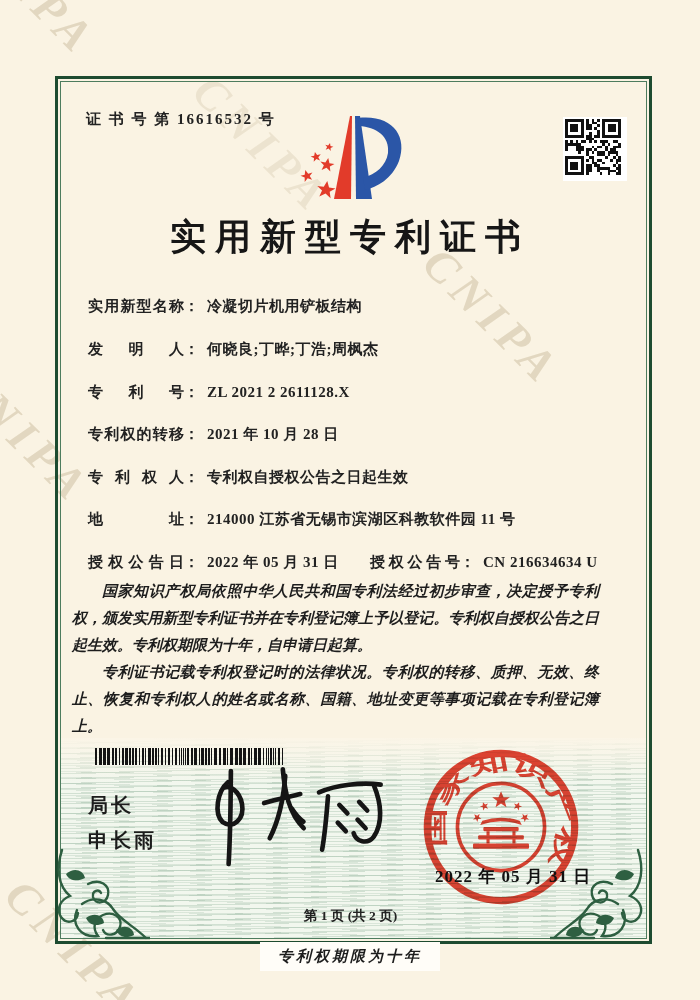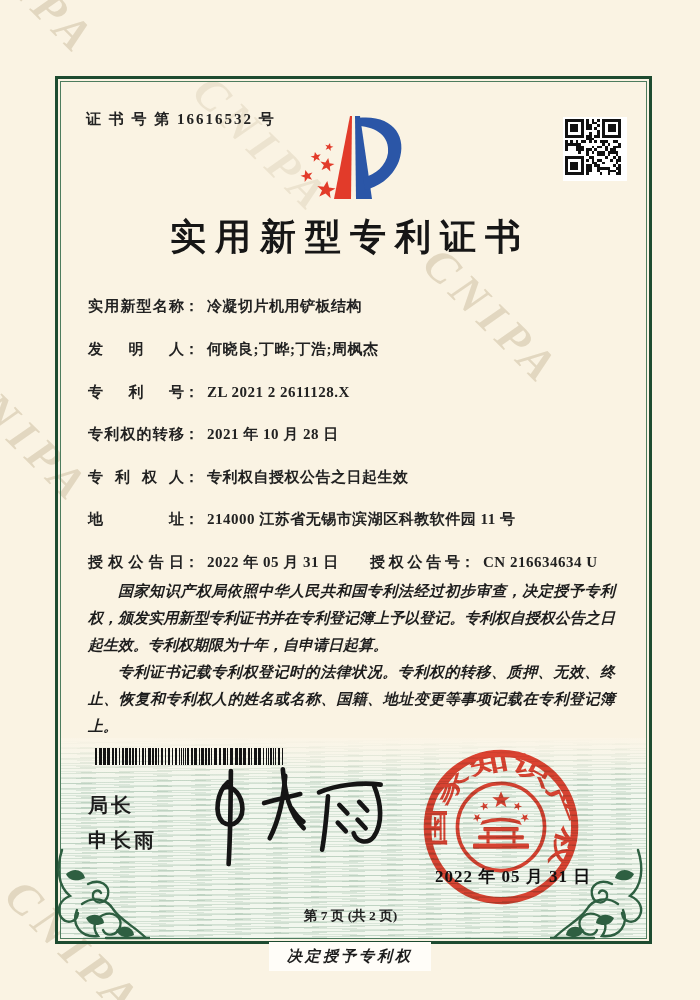--- a/index.html
+++ b/index.html
@@ -39,21 +39,21 @@
   .row{position:absolute;z-index:3;left:88px;width:560px;display:flex;
        font-size:15px;font-weight:600;line-height:22px;}
   .flabel{display:inline-block;width:96px;text-align:justify;text-align-last:justify;}
   .colon{margin-right:8px;}
   .fvalue{letter-spacing:.5px;}
   .row2{position:absolute;z-index:3;left:370px;display:flex;font-size:15px;
         font-weight:600;line-height:22px;}
   .row2 .flabel{width:90px;}
 
   
-  .body-text{position:absolute;z-index:3;left:88px;top:578px;width:527px;
+  .body-text{position:absolute;z-index:3;left:72px;top:578px;width:527px;
              font:italic 600 15px "Liberation Serif",serif;line-height:27px;
              text-align:justify;color:#1d1d1d;}
   .body-text p{margin:0;text-indent:2em;}
 
   
   .barcode{position:absolute;z-index:3;left:95px;top:748px;width:192px;height:17px;display:flex;align-items:stretch;}
   .barcode i{display:block;background:#141414;}
   .barcode s{display:block;}
 
   .officer{position:absolute;z-index:3;left:88px;font-family:"Liberation Sans",sans-serif;
@@ -562,17 +562,17 @@
       <path d="M60,78 Q80,71 100,78 L98,74 Q80,68 62,74 Z"></path>
       <rect x="63" y="80" width="34" height="4" rx="1"></rect>
       <rect x="58" y="88" width="44" height="4" rx="1"></rect>
       <rect x="53" y="96" width="54" height="5" rx="1"></rect>
       <rect x="66" y="84" width="3" height="12"></rect>
       <rect x="91" y="84" width="3" height="12"></rect>
     </g>
   </svg>
   <div class="seal-date">2022 年 05 月 31 日</div>
 
-  <div class="page-num">第 7 页 (共 2 页)</div>
+  <div class="page-num">第 1 页 (共 2 页)</div>
   <div class="footer-note">
-    <span>决定授予专利权</span>
+    <span>专利权期限为十年</span>
   </div>
 </div>
 
 </body></html>

